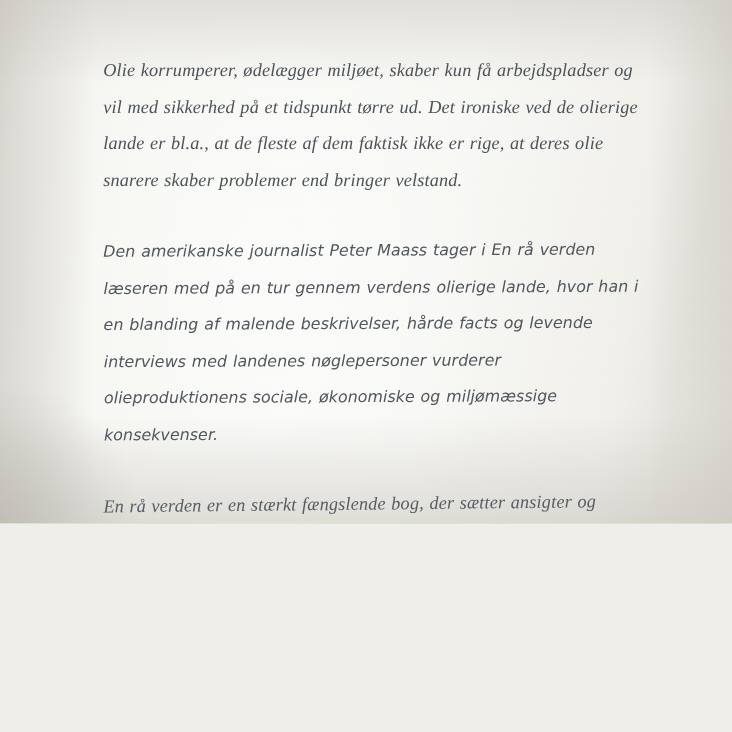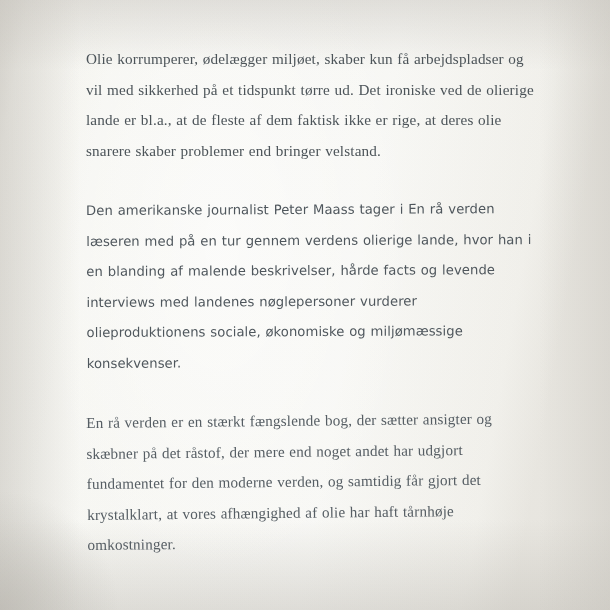--- a/index.html
+++ b/index.html
@@ -9,23 +9,24 @@
   body {
     width: 610px;
     height: 610px;
     overflow: hidden;
     font-family: "Liberation Serif", serif;
     background: #efeeea;
   }
   #page {
     position: relative;
     width: 610px;
-    height: 610px;
+    height: 436px;
     background: #84cc16;
     overflow: hidden;
+    font-style: italic;
   }
   
   .paper {
     position: absolute;
     inset: 0;
     background:
       linear-gradient(100deg, #e6e4de 0px, #f2f1ec 28px, #f7f7f3 120px, #f8f8f5 400px, #f1f0eb 560px, #e8e6e0 610px);
   }
   .vignette-top {
     position: absolute;

